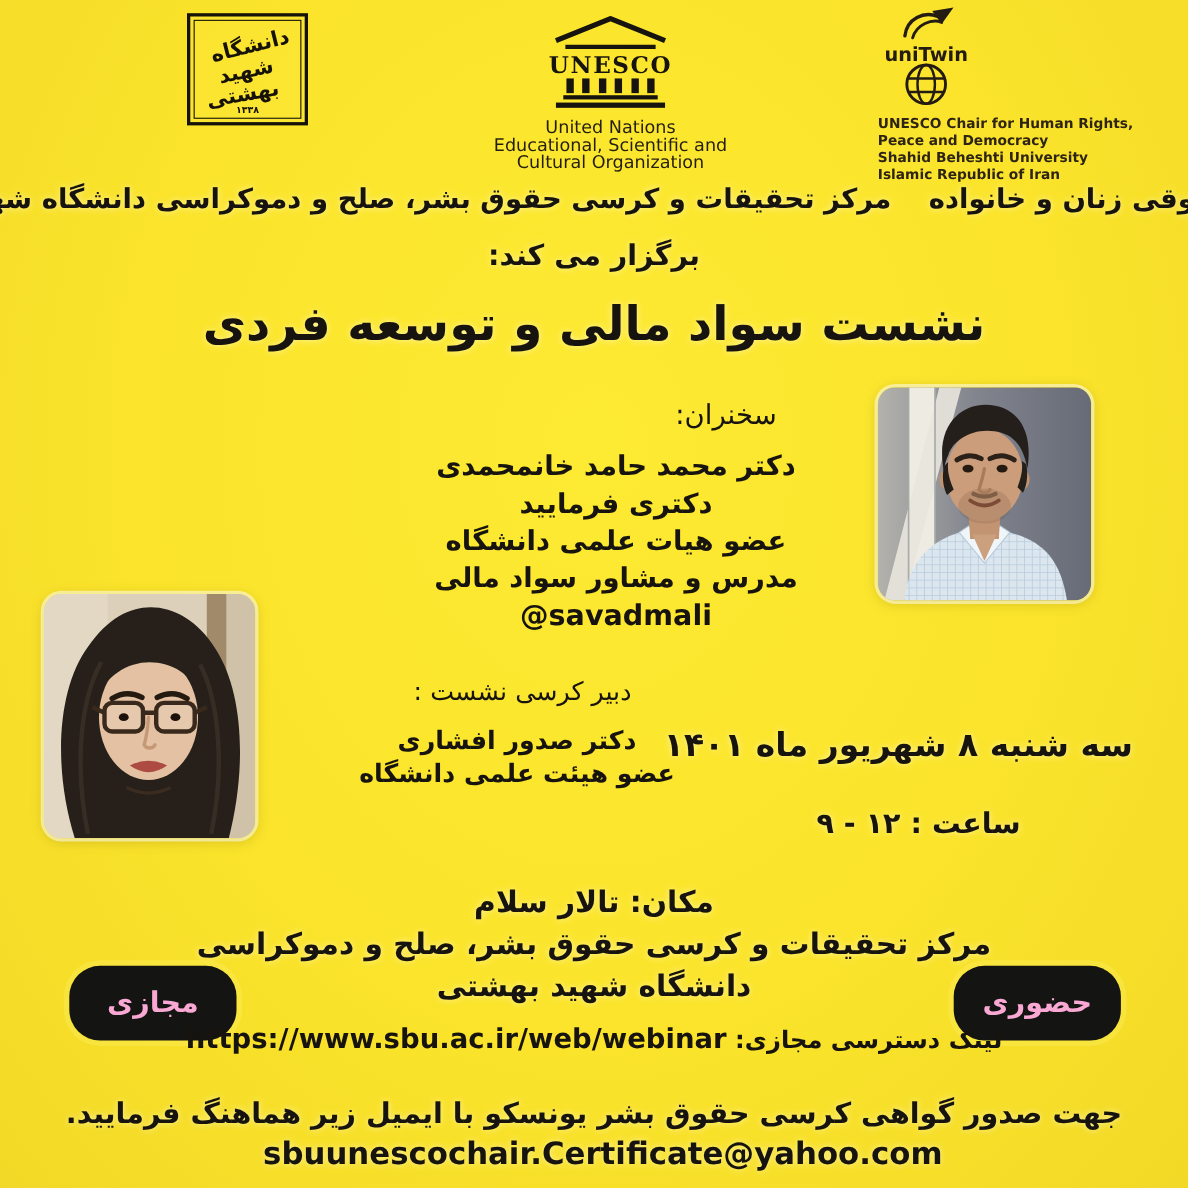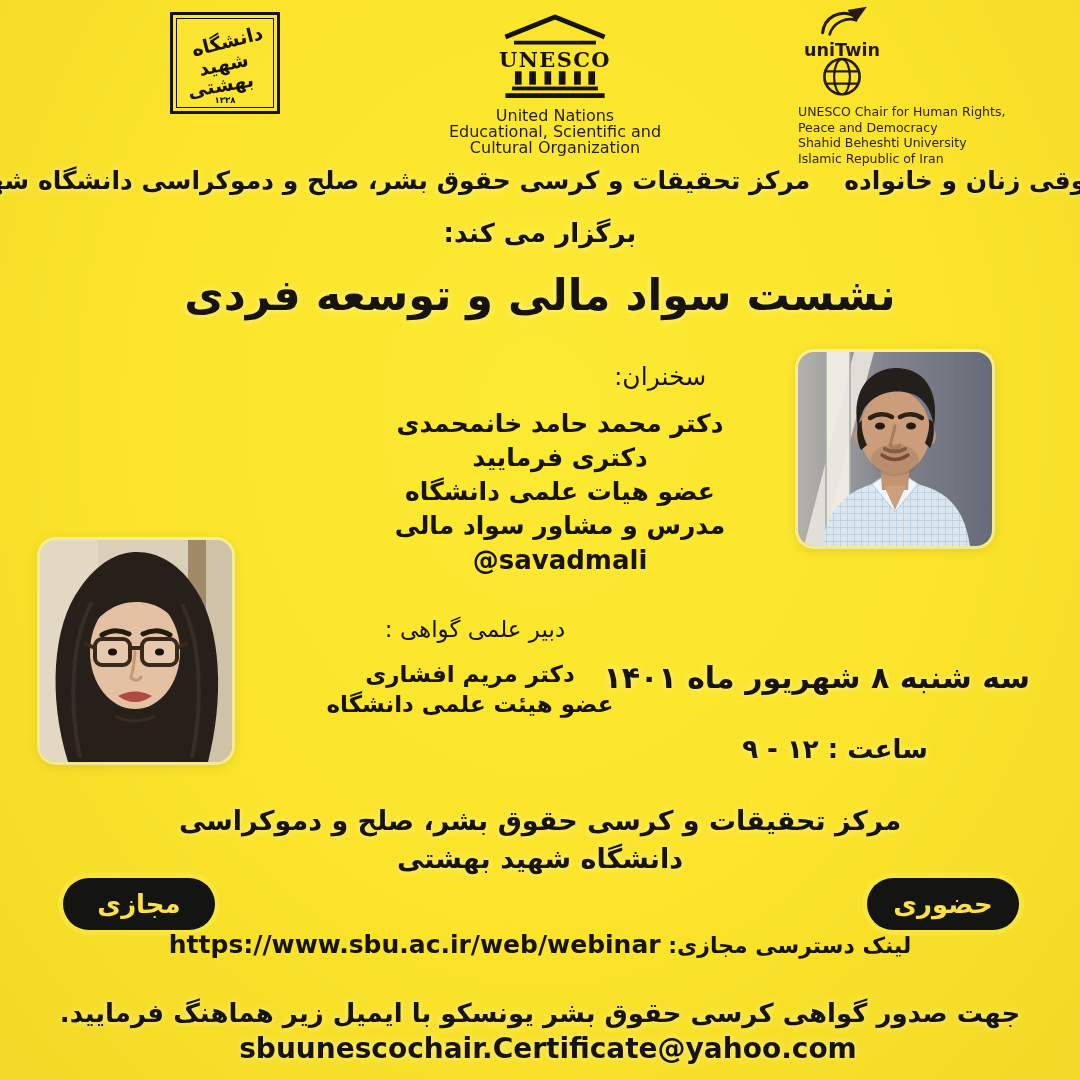--- a/index.html
+++ b/index.html
@@ -13,21 +13,21 @@
   .rtl{direction:rtl;}
   .ctr{text-align:center;}
   .glow{text-shadow:0 0 7px rgba(255,252,215,.65);}
 
   
   .sbu{left:170px;top:12px;width:110px;height:102px;border:3px solid #171208;background:rgba(253,232,60,.35);box-sizing:border-box;padding:3px;}
   .sbu-inner{width:100%;height:100%;border:1.5px solid #171208;box-sizing:border-box;overflow:hidden;}
   .unesco{left:440px;top:12px;width:230px;text-align:center;}
   .unesco-caption{font-size:16px;line-height:16px;color:#231d12;font-weight:500;margin-top:2px;}
   .unitwin{left:798px;top:6px;width:268px;}
-  .unitwin-caption{font-size:12.5px;line-height:15.5px;color:#2e2414;font-weight:400;margin-top:2px;}
+  .unitwin-caption{font-size:12.5px;line-height:15.5px;color:#2e2414;font-weight:700;margin-top:2px;}
 
   
   .org-line{top:166px;left:0;right:0;display:flex;justify-content:center;gap:34px;direction:rtl;font-weight:bold;font-size:25px;white-space:nowrap;}
   .holds{top:218px;left:0;right:0;font-weight:bold;font-size:26px;}
   .title{top:270px;left:0;right:0;font-weight:bold;font-size:43px;}
 
   
   .speaker-label{top:362px;left:545px;width:230px;font-size:25px;}
   .speaker-block{top:407px;left:330px;width:460px;font-weight:bold;font-size:25px;line-height:34px;}
   .speaker-handle{font-size:26px;direction:ltr;}
@@ -43,21 +43,21 @@
   .sec-block{top:659px;left:190px;width:560px;font-weight:bold;font-size:23px;line-height:30px;}
 
   
   .date{top:660px;left:640px;width:390px;font-weight:bold;font-size:30px;white-space:nowrap;}
   .time{top:734px;left:680px;width:310px;font-weight:bold;font-size:26px;}
 
   
   .venue{top:802px;left:0;right:0;font-weight:bold;font-size:27px;line-height:38px;}
 
   
-  .pill{height:52px;background:#141412;border-radius:28px;color:#fde047;display:flex;align-items:center;justify-content:center;
+  .pill{height:68px;background:#141412;border-radius:28px;color:#f9a8d4;display:flex;align-items:center;justify-content:center;
         font-weight:bold;font-size:26px;direction:rtl;box-shadow:0 0 0 5px rgba(253,240,100,.35);}
   .pill-virtual{left:63px;top:878px;width:152px;}
   .pill-inperson{left:867px;top:878px;width:152px;}
 
   
   .link-line{top:930px;left:0;right:0;font-weight:bold;font-size:22px;}
   .link-line .url{font-size:25px;}
   .footer-note{top:998px;left:0;right:0;font-weight:bold;font-size:26px;}
   .footer-email{top:1032px;left:16px;right:0;font-weight:bold;font-size:28px;}
 </style>
@@ -201,30 +201,31 @@
         <path d="M137 108 L148 103" fill="none"></path>
       </g>
       <ellipse cx="72.5" cy="112" rx="4.5" ry="3.5" fill="#1c120a"></ellipse>
       <ellipse cx="119.5" cy="112" rx="4.5" ry="3.5" fill="#1c120a"></ellipse>
       <path d="M95 112 C94 126 92 134 91 137 C93 141 99 141 101 137" stroke="#c59877" stroke-width="3" fill="none" stroke-linecap="round"></path>
       <path d="M78 156 Q95 147 112 156 Q95 168 78 156 Z" fill="#ad4a41"></path>
       <path d="M75 176 Q95 186 115 176" stroke="rgba(120,80,60,.25)" stroke-width="3" fill="none"></path>
     </svg>
   </div>
 
-  <div class="abs sec-label rtl ctr">دبیر علمی گواهی :</div>
+  <div class="abs sec-label rtl ctr">دبیر کرسی نشست :</div>
   <div class="abs sec-block rtl ctr">
-    <div>دکتر مریم افشاری</div>
+    <div>دکتر صدور افشاری</div>
     <div>عضو هیئت علمی دانشگاه</div>
   </div>
 
   <div class="abs date rtl ctr glow">سه شنبه ۸ شهریور ماه ۱۴۰۱</div>
   <div class="abs time rtl ctr glow">ساعت : ۱۲ - ۹</div>
 
   <div class="abs venue rtl ctr glow">
+    <div>مکان: تالار سلام</div>
     <div>مرکز تحقیقات و کرسی حقوق بشر، صلح و دموکراسی</div>
     <div>دانشگاه شهید بهشتی</div>
   </div>
 
   <div class="abs pill pill-virtual">مجازی</div>
   <div class="abs pill pill-inperson">حضوری</div>
 
   <div class="abs link-line rtl ctr">
     <span>لینک دسترسی مجازی:</span>
     <span class="url">https://www.sbu.ac.ir/web/webinar</span>

